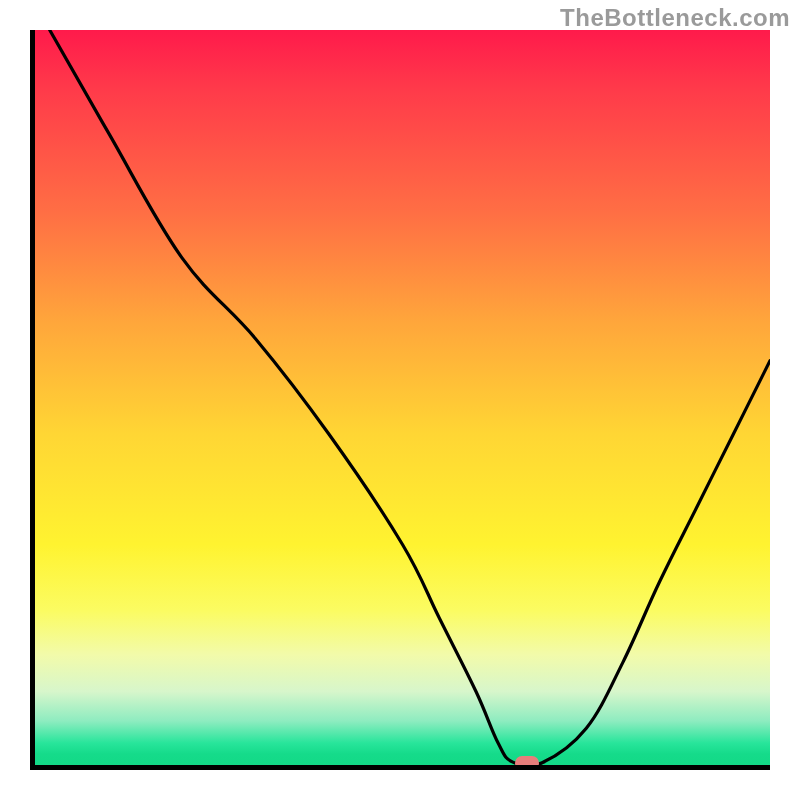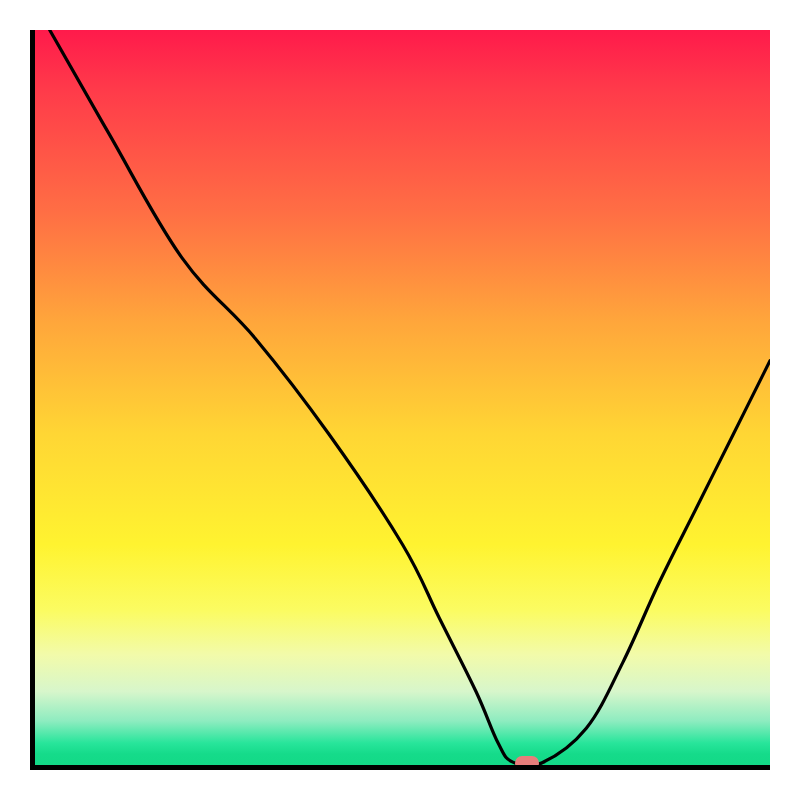--- a/index.html
+++ b/index.html
@@ -72,20 +72,21 @@
     border-radius: 7px;
     background: #e77e7b;
     transform: translate(-50%, -50%);
   }
 </style>
 </head>
 <body>
 
 <div class="container">
 
+  <div class="watermark">TheBottleneck.com</div>
 
   <div class="plot-area">
     <div class="gradient-bg"></div>
 
     <svg class="curve" viewBox="0 0 735 735" preserveAspectRatio="none">
       <path fill="none" stroke="#000" stroke-width="3.2" stroke-linecap="round" stroke-linejoin="round" d="M 14.7 0.0 C 25.3 18.5, 49.7 61.9, 73.5 102.9 C 97.3 143.9, 120.5 190.8, 147.0 227.9 C 173.5 264.9, 194.0 276.9, 220.5 308.7 C 247.0 340.5, 267.5 367.2, 294.0 404.3 C 320.5 441.3, 347.7 481.4, 367.5 514.5 C 387.3 547.6, 391.0 561.5, 404.3 588.0 C 417.5 614.5, 430.4 639.0, 441.0 661.5 C 451.6 684.0, 456.4 700.2, 463.1 713.0 C 469.7 725.7, 469.8 728.5, 477.8 732.1 C 485.7 735.6, 493.9 738.9, 507.1 732.8 C 520.4 726.7, 536.7 716.4, 551.3 698.3 C 565.8 680.1, 574.8 658.6, 588.0 632.1 C 601.2 605.6, 611.5 579.0, 624.8 551.3 C 638.0 523.5, 648.3 504.2, 661.5 477.8 C 674.7 451.3, 685.0 430.7, 698.3 404.3 C 711.5 377.8, 728.4 344.0, 735.0 330.7"></path>
     </svg>
 
     <div class="marker" style="left: 492.45px; top: 732.795px; background: rgb(231, 126, 123);"></div>
   </div>

